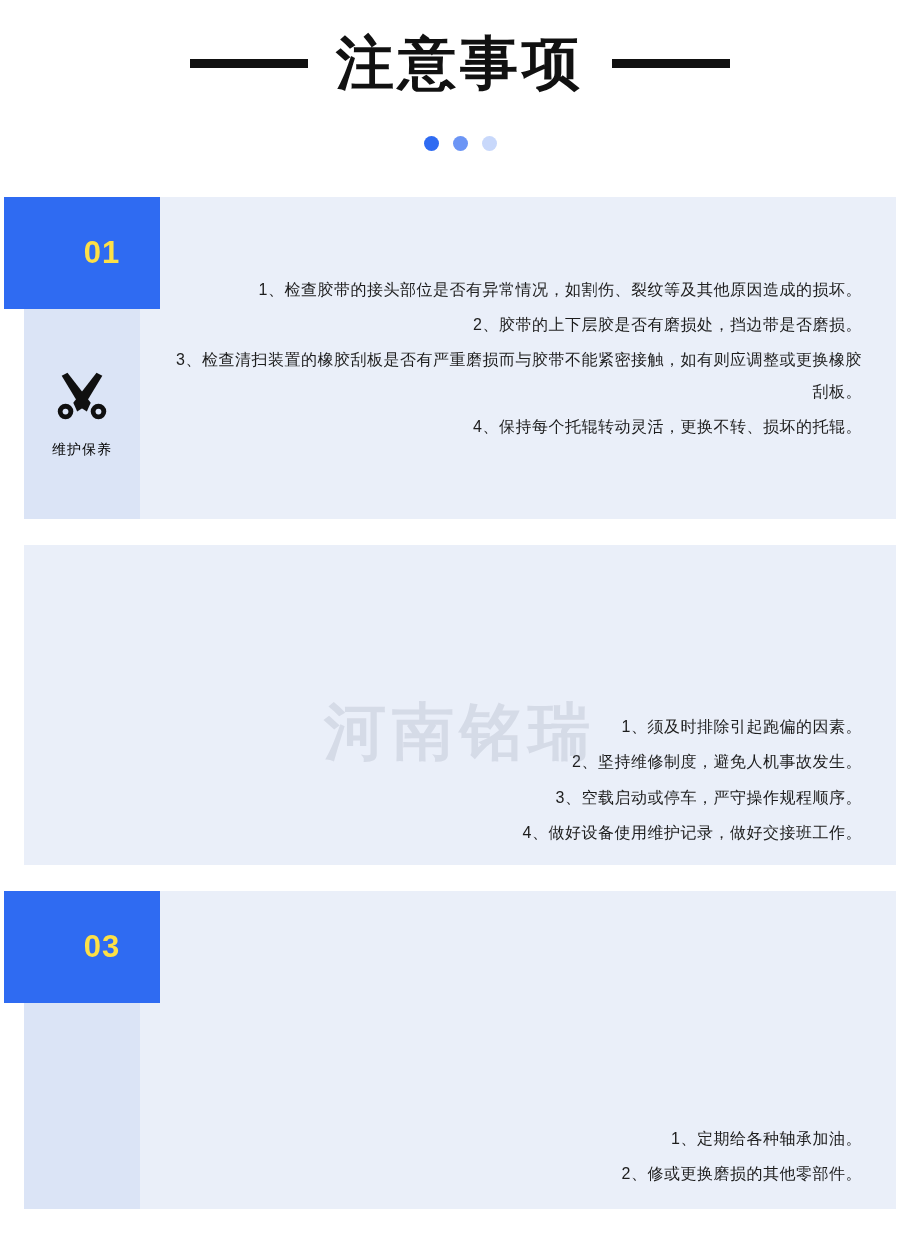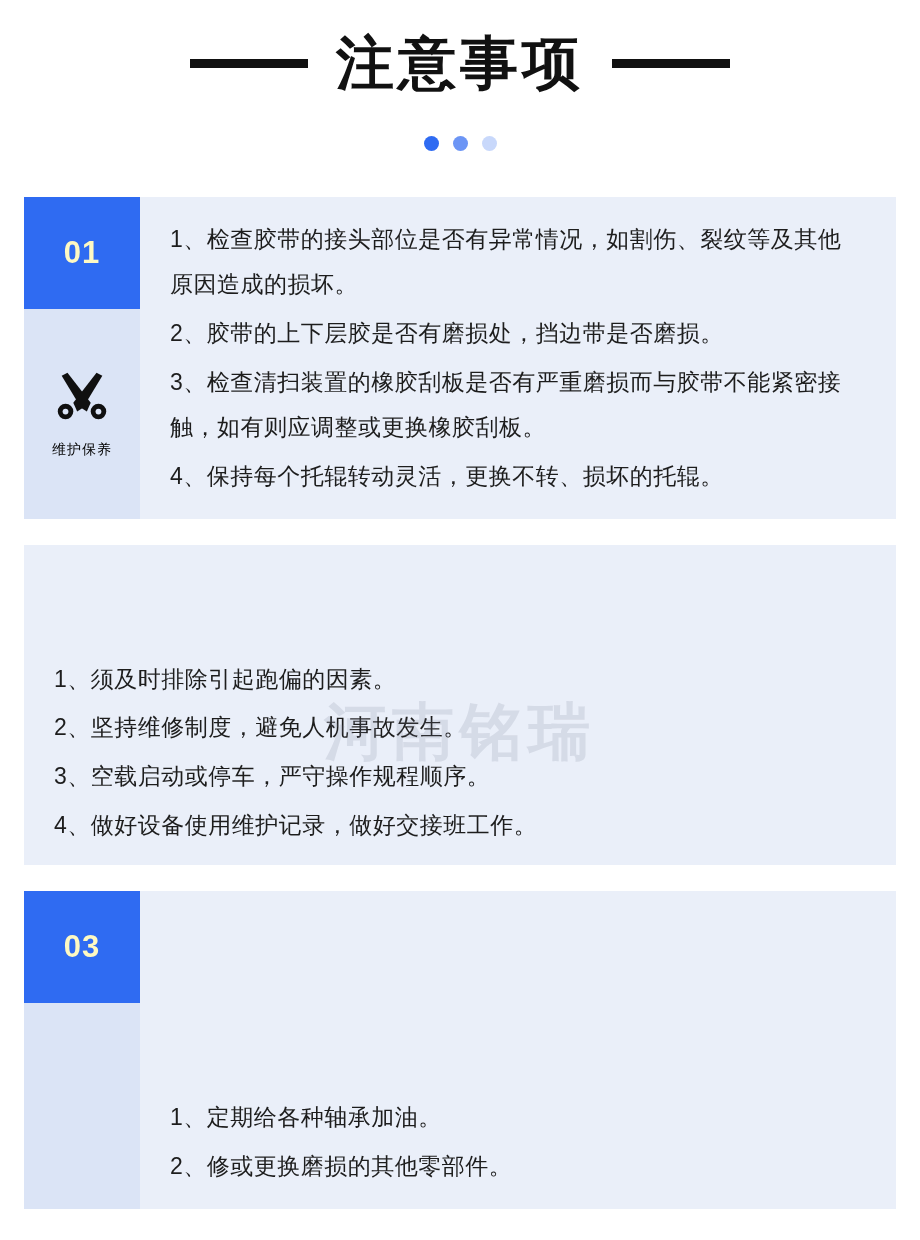--- a/index.html
+++ b/index.html
@@ -72,27 +72,28 @@
     flex: 0 0 116px;
     background: #dbe4f6;
     display: flex;
     flex-direction: column;
     align-items: center;
   }
   .num-box {
     width: 116px;
     height: 112px;
     background: #2f6bf2;
-    color: #fef9c3;
+    color: #fde047;
     display: flex;
     align-items: center;
     justify-content: center;
     font-size: 31px;
     font-weight: bold;
     letter-spacing: 1px;
+    padding-left: 40px;
   }
   .icon-wrap {
     flex: 1;
     display: flex;
     flex-direction: column;
     align-items: center;
     justify-content: center;
     padding: 14px 0 16px;
     gap: 12px;
   }
@@ -107,24 +108,25 @@
 
   .body-col {
     flex: 1;
     display: flex;
     flex-direction: column;
     justify-content: center;
     padding: 18px 34px 18px 30px;
     gap: 4px;
   }
   .line {
-    font-size: 23px;
+    font-size: 16px;
     line-height: 1.95;
     color: #1d1d1d;
     letter-spacing: 0.5px;
+    text-align: right;
   }
 
   
   .section-01 .body-col { justify-content: center; }
   .section-02 .body-col { justify-content: flex-end; padding-bottom: 17px; }
   .section-03 .body-col { justify-content: flex-end; padding-bottom: 20px; }
 
   .section-01 { min-height: 322px; }
   .section-02 { min-height: 320px; }
   .section-03 { min-height: 318px; }

